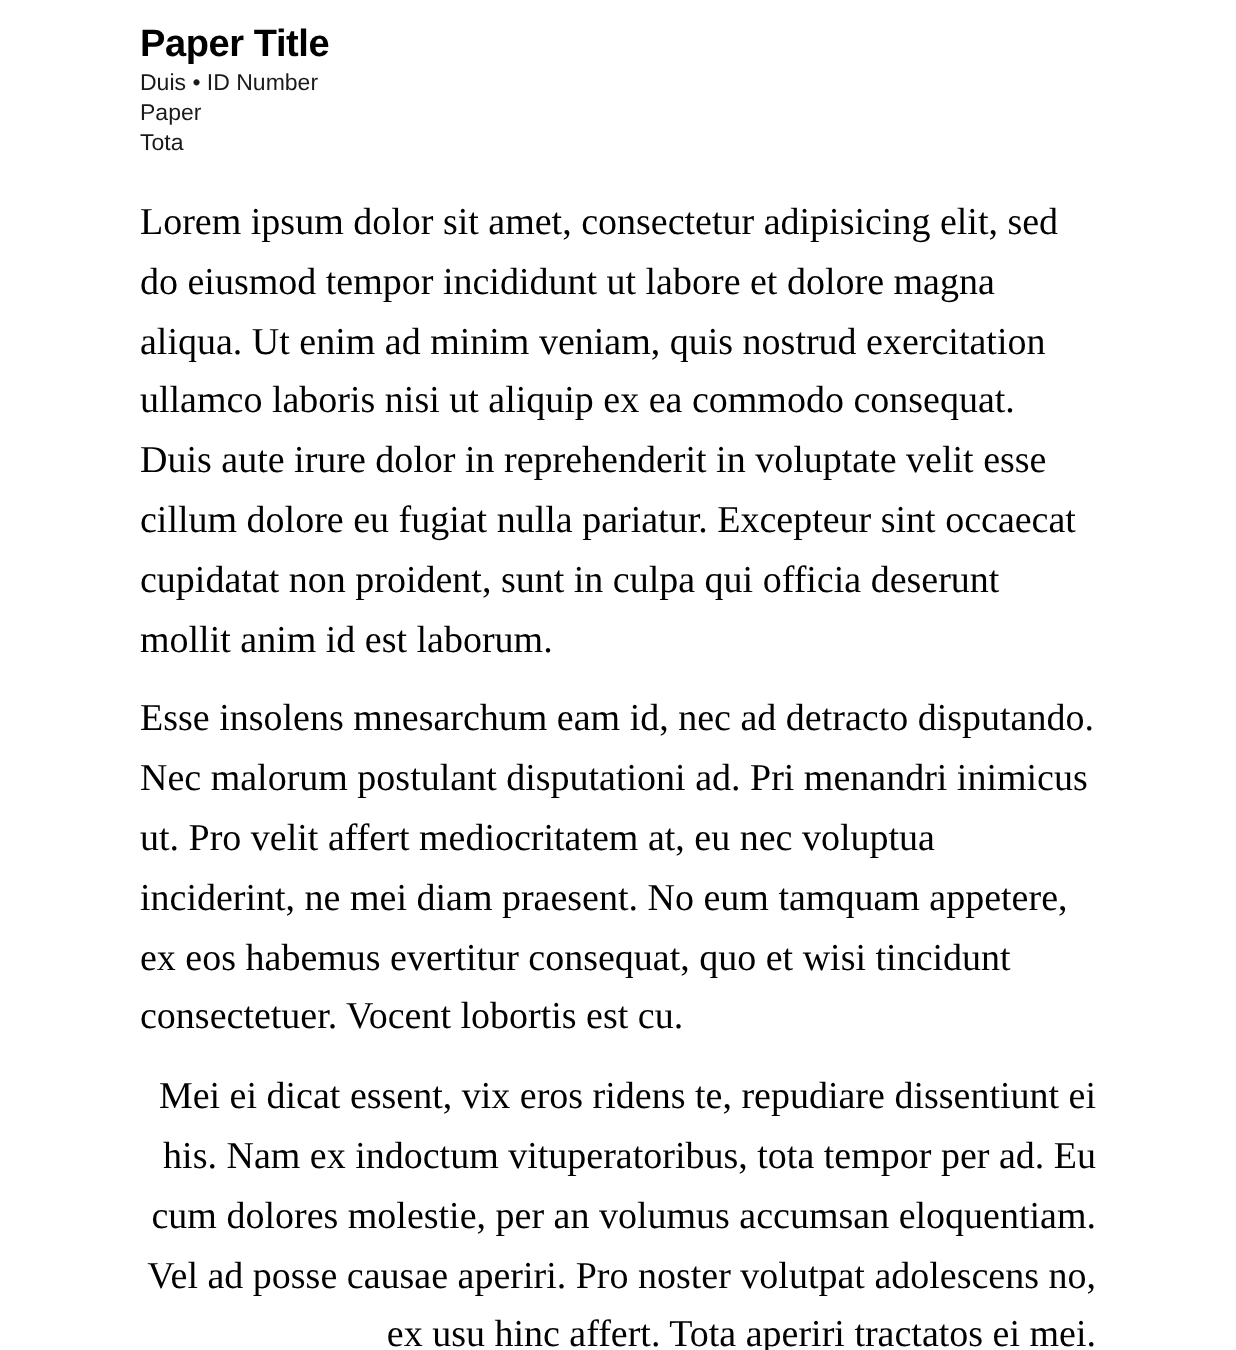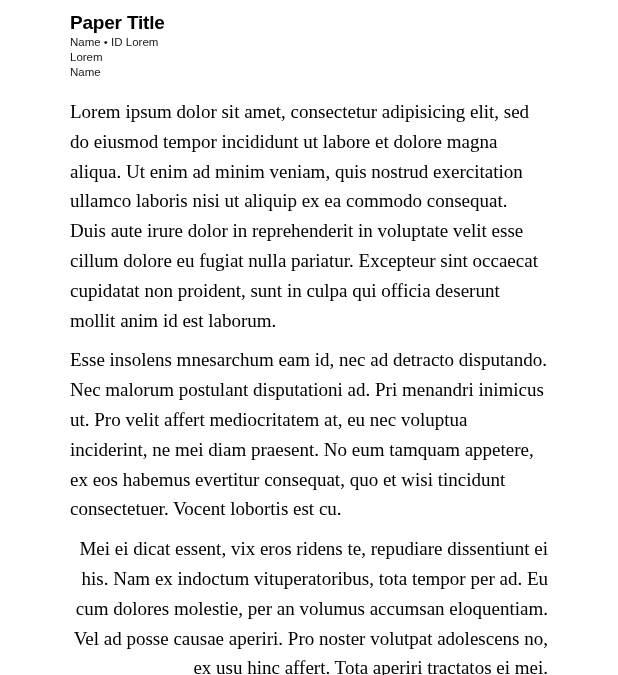--- a/index.html
+++ b/index.html
@@ -79,23 +79,23 @@
   }
 </style>
 </head>
 <body>
 
 <div class="page">
   <div class="content">
 
     <div class="doc-header">
       <h1 class="doc-title">Paper Title</h1>
-      <p class="doc-meta-line">Name • ID Lorem</p>
-      <p class="doc-meta-line">Lorem</p>
-      <p class="doc-meta-line">Name</p>
+      <p class="doc-meta-line">Duis • ID Number</p>
+      <p class="doc-meta-line">Paper</p>
+      <p class="doc-meta-line">Tota</p>
     </div>
 
     <div class="doc-body">
       <p class="doc-paragraph">Lorem ipsum dolor sit amet, consectetur adipisicing elit, sed do eiusmod tempor incididunt ut labore et dolore magna aliqua. Ut enim ad minim veniam, quis nostrud exercitation ullamco laboris nisi ut aliquip ex ea commodo consequat. Duis aute irure dolor in reprehenderit in voluptate velit esse cillum dolore eu fugiat nulla pariatur. Excepteur sint occaecat cupidatat non proident, sunt in culpa qui officia deserunt mollit anim id est laborum.</p>
       <p class="doc-paragraph">Esse insolens mnesarchum eam id, nec ad detracto disputando. Nec malorum postulant disputationi ad. Pri menandri inimicus ut. Pro velit affert mediocritatem at, eu nec voluptua inciderint, ne mei diam praesent. No eum tamquam appetere, ex eos habemus evertitur consequat, quo et wisi tincidunt consectetuer. Vocent lobortis est cu.</p>
       <p class="doc-paragraph">Mei ei dicat essent, vix eros ridens te, repudiare dissentiunt ei his. Nam ex indoctum vituperatoribus, tota tempor per ad. Eu cum dolores molestie, per an volumus accumsan eloquentiam. Vel ad posse causae aperiri. Pro noster volutpat adolescens no, ex usu hinc affert. Tota aperiri tractatos ei mei.</p>
     </div>
 
   </div>
 </div>

